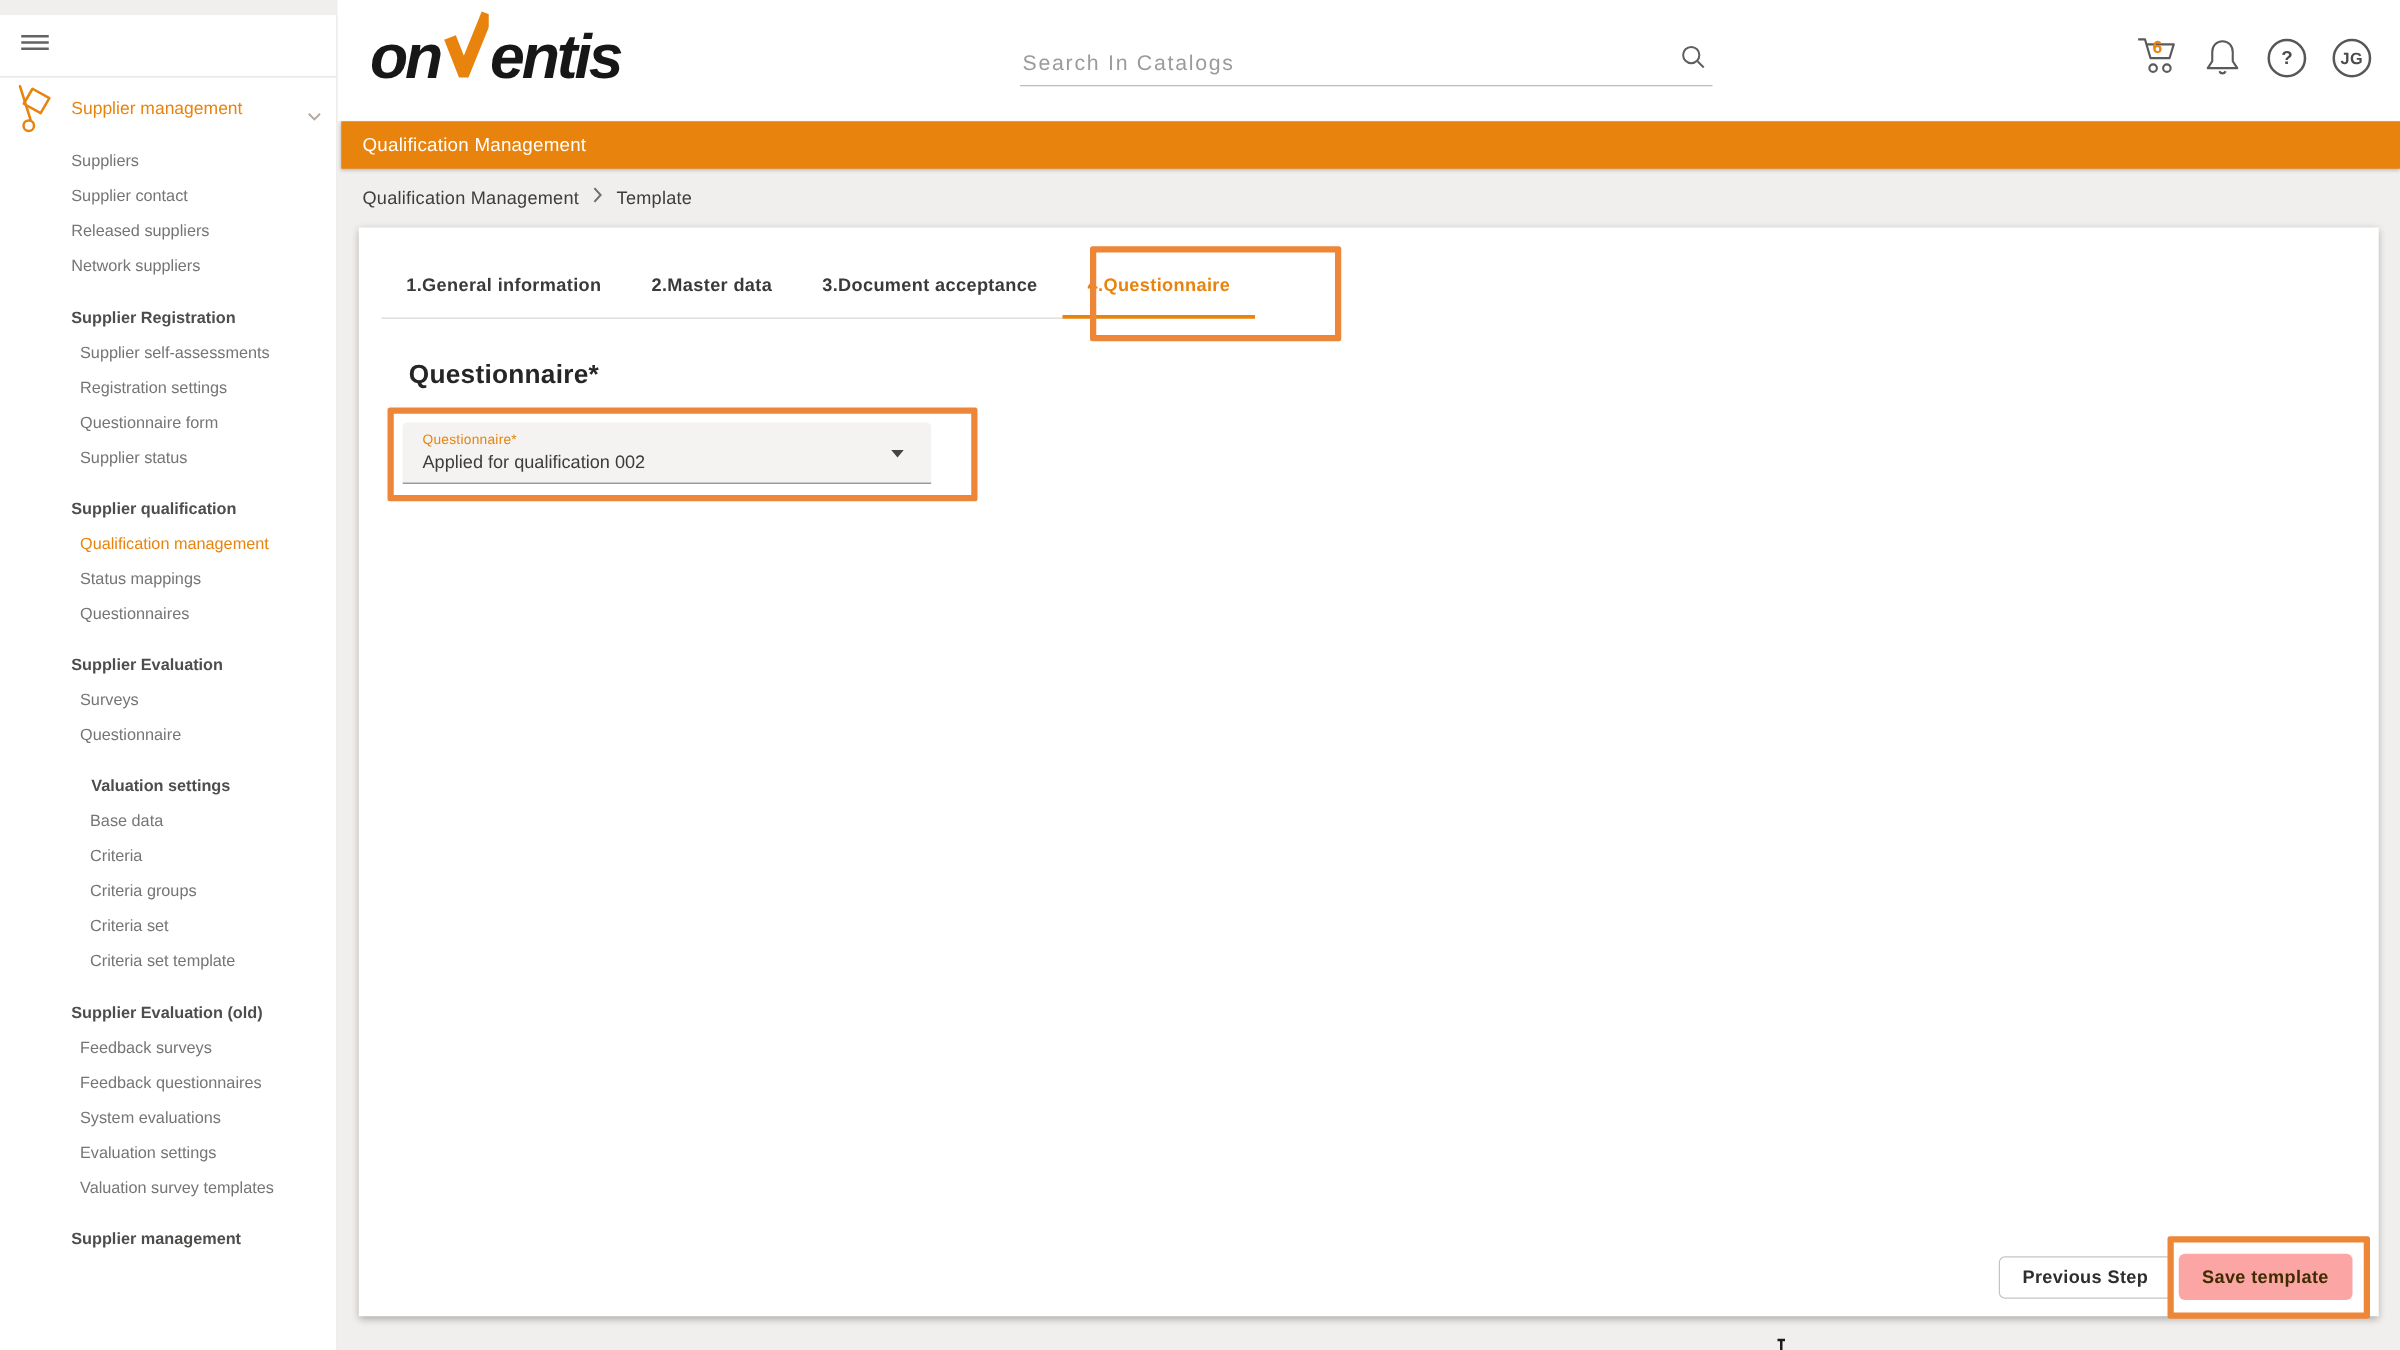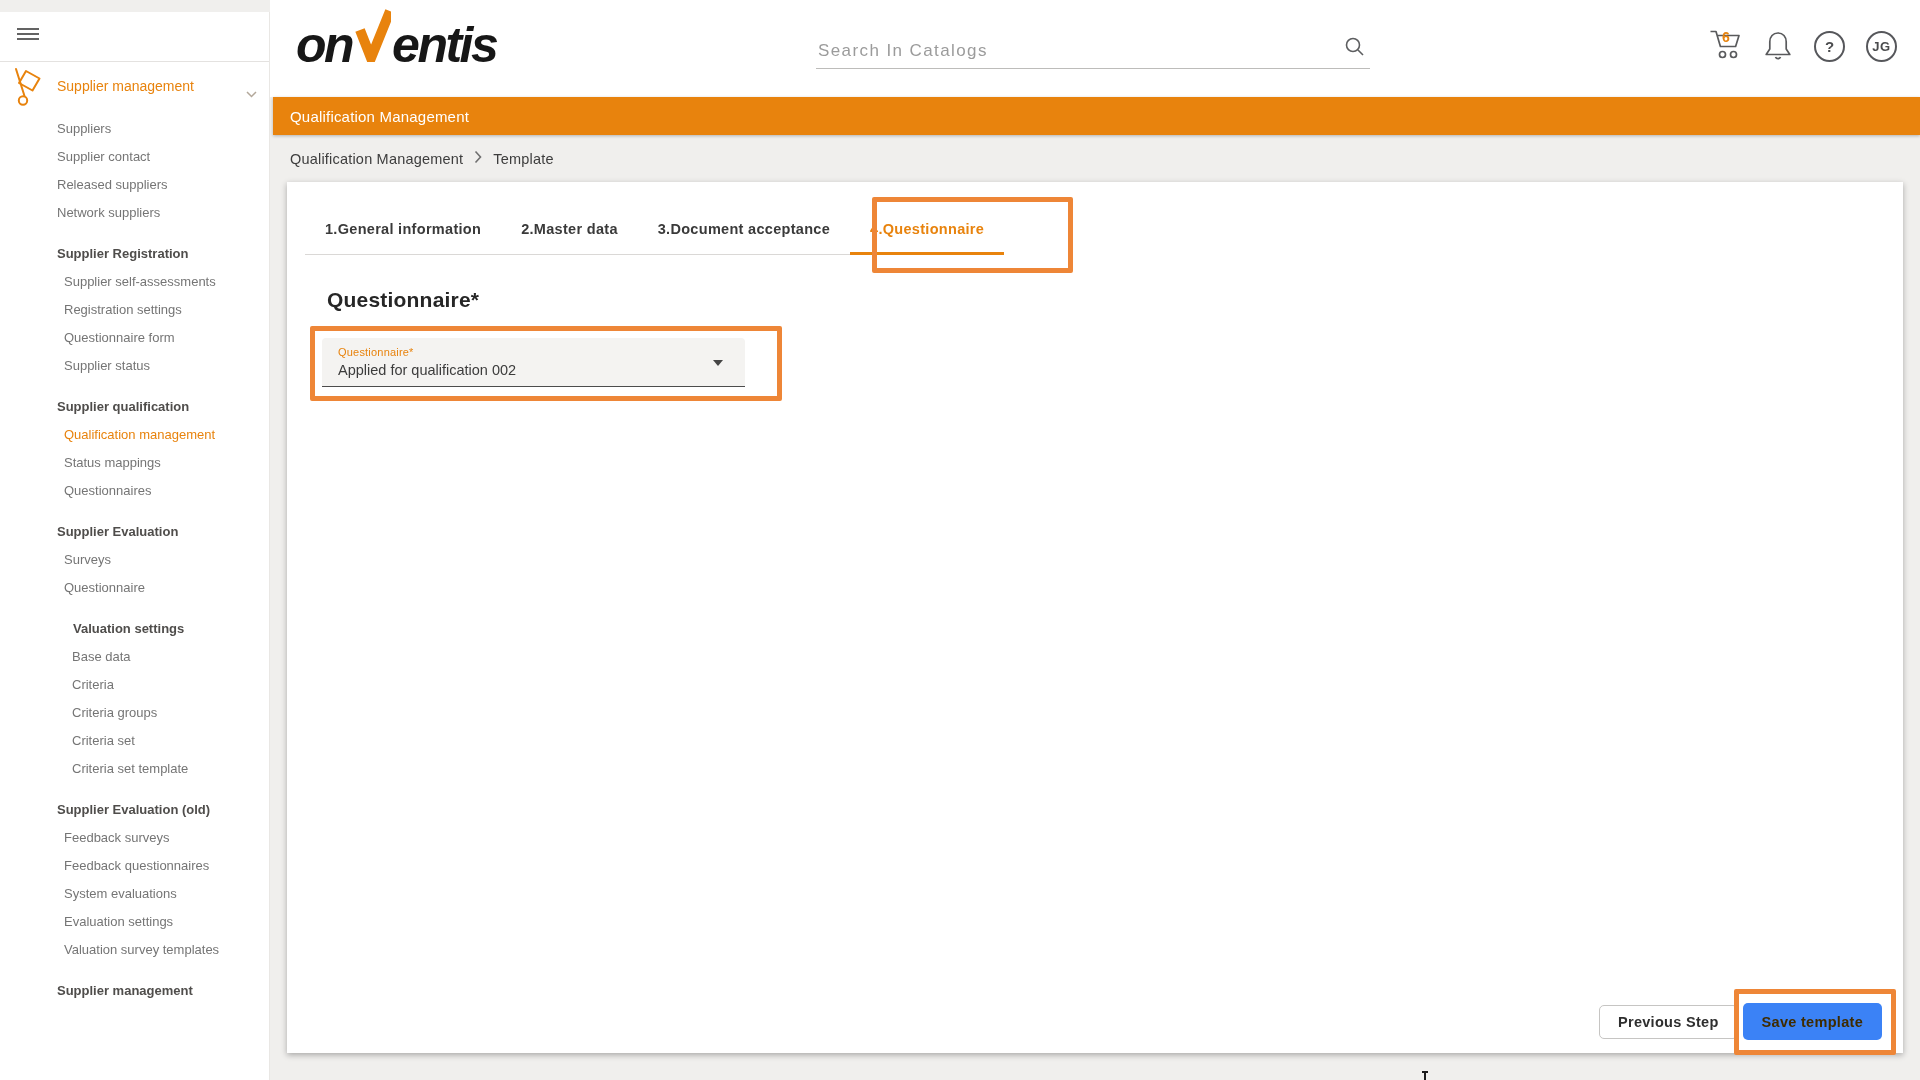--- a/index.html
+++ b/index.html
@@ -60,21 +60,21 @@
             border-bottom:1px solid #4c4c4c;border-radius:4px 4px 0 0;box-sizing:border-box;
             padding:8px 16px 0;cursor:pointer;}
   .dd-label{font-size:11px;color:#e8830d;letter-spacing:.2px;}
   .dd-value{font-size:14.5px;color:#3c3c3c;margin-top:4px;}
   .dd-caret{position:absolute;right:22px;top:22px;width:0;height:0;
             border-left:5px solid transparent;border-right:5px solid transparent;border-top:6px solid #454545;}
   .actions{position:absolute;right:21px;bottom:13px;display:flex;align-items:center;gap:5px;}
   .btn{font-family:"Liberation Sans",sans-serif;font-size:14.5px;font-weight:700;letter-spacing:.3px;
        border-radius:5px;cursor:pointer;}
   .btn-secondary{height:34px;padding:0 18px;background:#fff;border:1px solid #c6c5c3;color:#2e2e2e;}
-  .btn-primary{height:37px;padding:0 19px;background:#3b82f6;border:none;color:#3f2b00;}
+  .btn-primary{height:37px;padding:0 19px;background:#fca5a5;border:none;color:#3f2b00;}
   
   .annotation{position:absolute;box-sizing:border-box;border:5px solid #ee8637;border-radius:2px;z-index:10;pointer-events:none;}
   #ann-tab{left:872px;top:197px;width:201px;height:76px;}
   #ann-field{left:310px;top:326px;width:472px;height:75px;}
   #ann-save{left:1734px;top:989px;width:162px;height:66px;}
   
   .stray-caret{position:absolute;left:1421px;top:1071px;width:8px;height:9px;z-index:11;}
   .stray-caret i{position:absolute;left:3px;top:1px;width:2px;height:8px;background:#1c1c1c;}
   .stray-caret b{position:absolute;left:1px;top:0;width:6px;height:2px;background:#1c1c1c;}
 </style>

